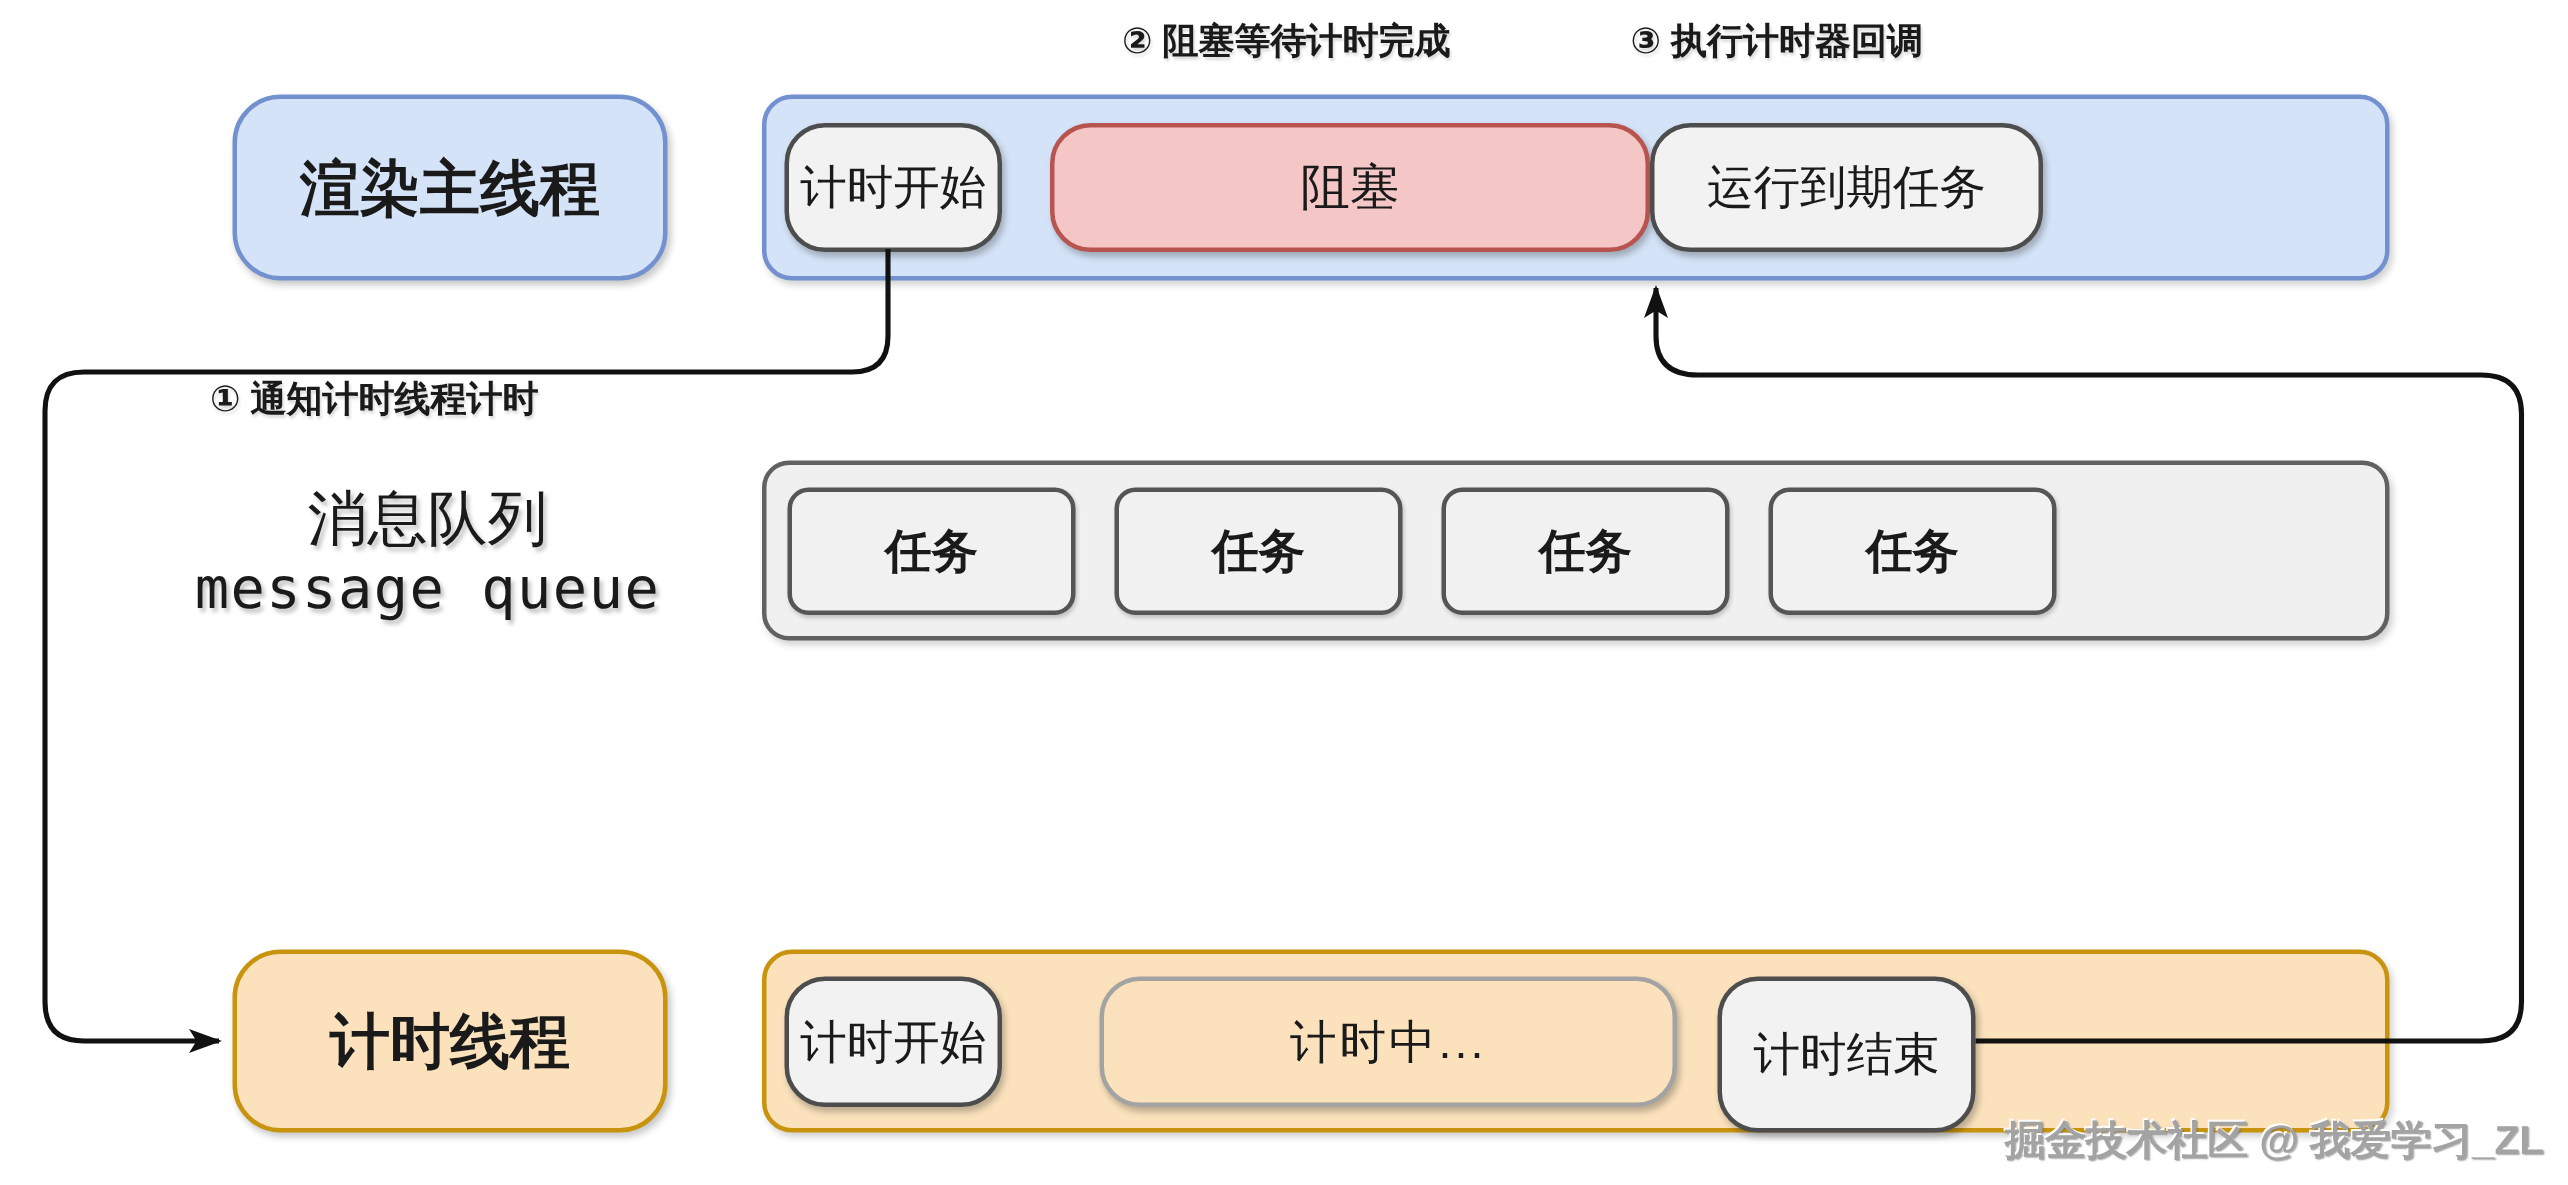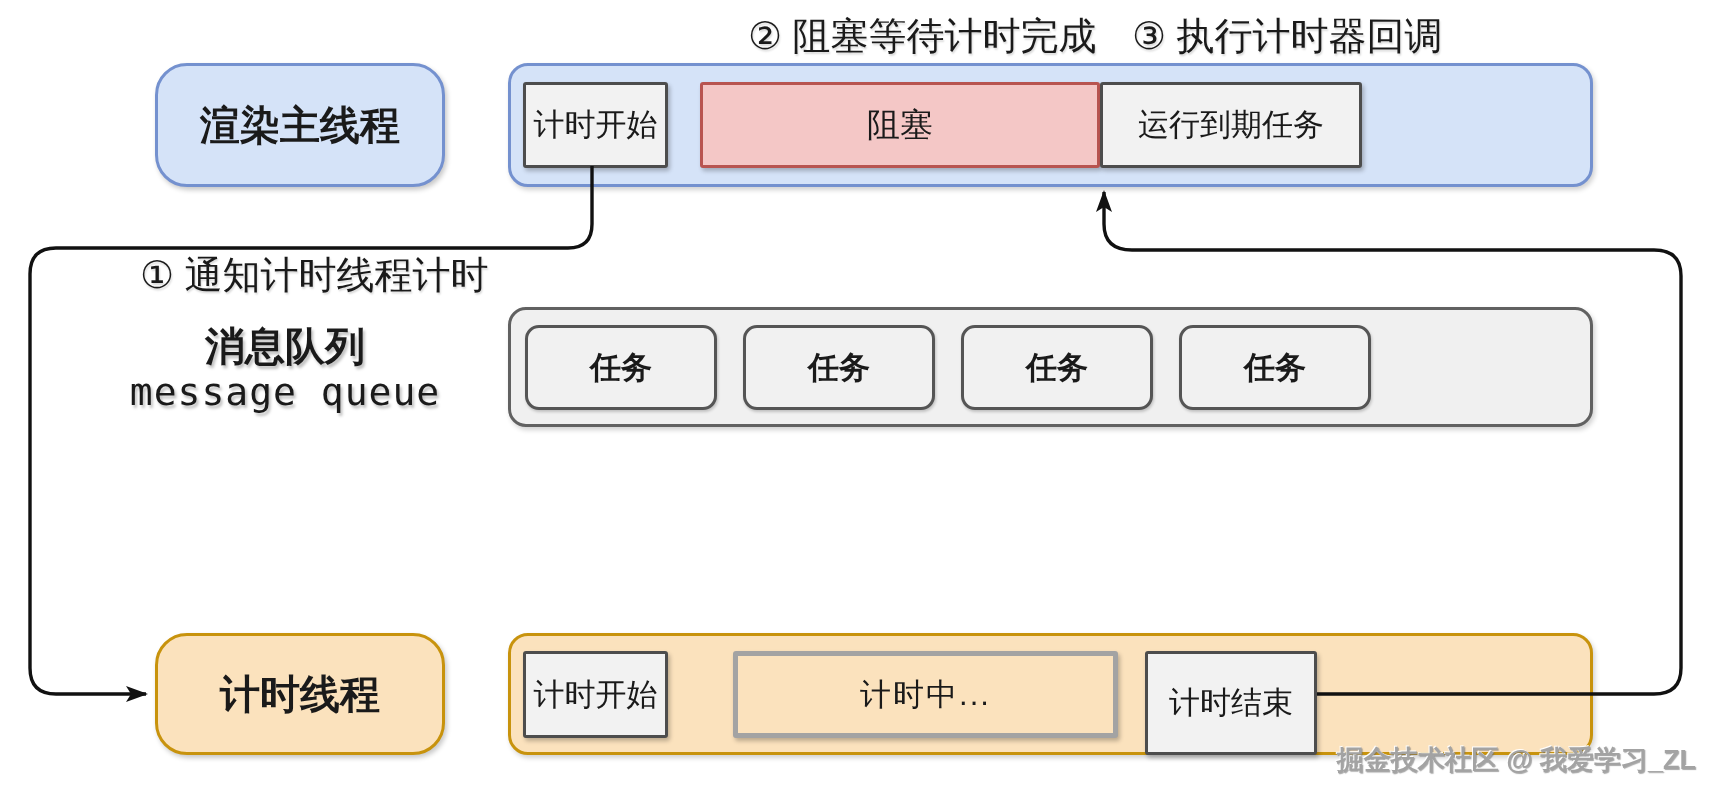--- a/index.html
+++ b/index.html
@@ -7,44 +7,44 @@
   .canvas{position:relative;width:1712px;height:790px;background:#ffffff;overflow:hidden;}
 
   
   .box{position:absolute;display:flex;align-items:center;justify-content:center;
        box-sizing:border-box;text-align:center;}
   .lane-label{border-radius:32px;font-size:40px;font-weight:700;
        box-shadow:2px 3px 5px rgba(0,0,0,.22);}
   .container{border-radius:20px;box-shadow:2px 3px 5px rgba(0,0,0,.18);}
   .blue{background:#d5e3f8;border:3px solid #7491cf;}
   .orange{background:#fbe2bd;border:3px solid #c8930d;}
-  .inner{border-radius:3px;font-size:31px;font-weight:500;
+  .inner{border-radius:27px;font-size:31px;font-weight:500;
        box-shadow:2px 3px 4px rgba(0,0,0,.25);}
   .gray-box{background:#f2f2f2;border:3px solid #4d4d4d;}
   .red-box{background:#f4c7c6;border:3px solid #b85450;}
-  .amber-box{background:#fbe2bd;border:5px solid #a3a3a3;}
+  .amber-box{background:#fbe2bd;border:3px solid #a3a3a3;}
 
   
   .main-thread-label{left:155px;top:63px;width:290px;height:124px;}
   .main-thread-track{left:508px;top:63px;width:1085px;height:124px;}
   .mt-timer-start{left:523px;top:82px;width:145px;height:86px;}
   .mt-block{left:700px;top:82px;width:400px;height:86px;font-size:33px;}
   .mt-run-due{left:1100px;top:82px;width:262px;height:86px;}
 
   
-  .step{position:absolute;font-size:38px;font-weight:400;white-space:nowrap;
+  .step{position:absolute;font-size:24px;font-weight:700;white-space:nowrap;
         text-shadow:1px 2px 2px rgba(0,0,0,.15);text-align:right;}
   .step-2{left:748px;top:11px;}
-  .step-3{left:1132px;top:11px;}
+  .step-3{left:1087px;top:11px;}
   .step-1{left:140px;top:250px;}
 
   
   .queue-label{position:absolute;left:85px;top:322px;width:400px;text-align:center;
         text-shadow:2px 3px 3px rgba(0,0,0,.25);}
-  .queue-label .zh{font-size:40px;font-weight:700;line-height:48px;}
+  .queue-label .zh{font-size:40px;font-weight:400;line-height:48px;}
   .queue-label .en{font-family:"DejaVu Sans Mono","Liberation Mono",monospace;
         font-size:38px;font-weight:400;line-height:44px;letter-spacing:1px;}
   .queue-track{left:508px;top:307px;width:1085px;height:120px;background:#f0f0f0;
         border:3px solid #616161;border-radius:18px;box-shadow:2px 3px 5px rgba(0,0,0,.18);}
   .task{top:325px;width:192px;height:85px;background:#f1f1f1;border:3px solid #555555;
         border-radius:14px;font-size:31px;font-weight:700;box-shadow:1px 2px 3px rgba(0,0,0,.2);}
   .task-1{left:525px;} .task-2{left:743px;} .task-3{left:961px;} .task-4{left:1179px;}
 
   
   .timer-thread-label{left:155px;top:633px;width:290px;height:122px;}

